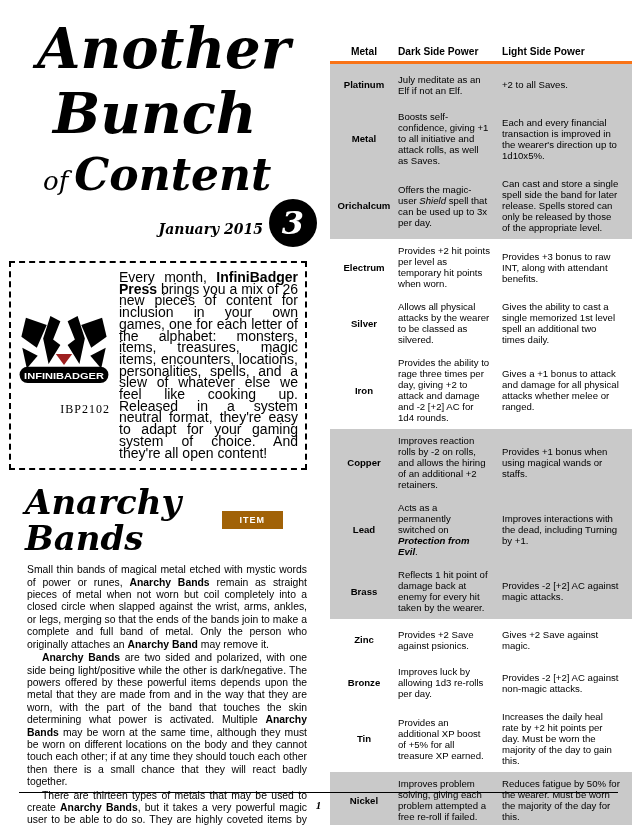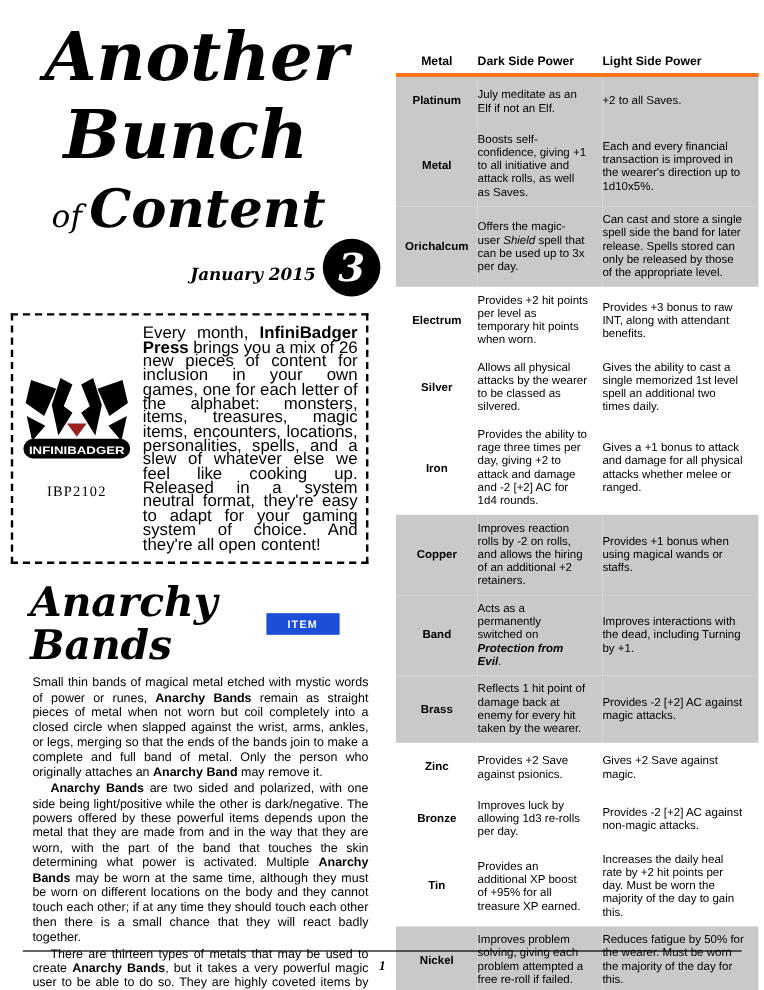--- a/index.html
+++ b/index.html
@@ -27,34 +27,34 @@
   }
   .issue-circle{
     position:absolute;left:260px;top:183px;width:48px;height:48px;border-radius:50%;
     background:#000;color:#fff;display:flex;align-items:center;justify-content:center;
     font-family:"DejaVu Serif",serif;font-style:italic;font-weight:700;font-size:32px;
   }
   .info-box{
     margin-top:24px;border:2px dashed #000;padding:9px 7px;
     display:flex;gap:9px;align-items:center;
   }
-  .logo-wrap{width:92px;flex:0 0 auto;text-align:center;}
+  .logo-wrap{width:92px;flex:0 0 auto;text-align:right;}
   .logo-code{
     font-family:"Liberation Serif",serif;font-size:12px;letter-spacing:1px;margin-top:5px;
   }
   .info-blurb{
     flex:1;font-size:14px;line-height:11.7px;text-align:justify;
   }
   .article-head{display:flex;align-items:center;justify-content:space-between;margin-top:14px;}
   .article-title{
     font-family:"DejaVu Serif",serif;font-style:italic;font-weight:700;
     font-size:34px;line-height:36px;margin-left:16px;
   }
   .item-badge{
-    background:#1d4ed8;color:#fff;font-size:9px;font-weight:700;letter-spacing:1px;
+    background:#a16207;color:#fff;font-size:9px;font-weight:700;letter-spacing:1px;
     padding:4px 18px;margin-right:24px;
   }
   .body-para{
     font-size:10.4px;line-height:12.4px;text-align:justify;margin-top:1px;
   }
   .body-para.indent{text-indent:15px;}
   .article-body{margin-top:8px;margin-left:18px;}
   
   .right-col{position:absolute;left:330px;top:30px;width:302px;}
   .intro-para{font-size:10.4px;line-height:12.6px;text-align:justify;}
@@ -173,42 +173,42 @@
           <td class="metal">Iron</td>
           <td><span>Provides the ability to rage three times per day, giving +2 to attack and damage and -2 [+2] AC for 1d4 rounds.</span></td>
           <td><span>Gives a +1 bonus to attack and damage for all physical attacks whether melee or ranged.</span></td>
         </tr>
         <tr class="shaded">
           <td class="metal">Copper</td>
           <td><span>Improves reaction rolls by -2 on rolls, and allows the hiring of an additional +2 retainers.</span></td>
           <td><span>Provides +1 bonus when using magical wands or staffs.</span></td>
         </tr>
         <tr class="shaded">
-          <td class="metal">Band</td>
+          <td class="metal">Lead</td>
           <td><span>Acts as a permanently switched on </span><span style="font-style: italic; font-weight: bold;">Protection from Evil</span><span>.</span></td>
           <td><span>Improves interactions with the dead, including Turning by +1.</span></td>
         </tr>
         <tr class="shaded">
           <td class="metal">Brass</td>
           <td><span>Reflects 1 hit point of damage back at enemy for every hit taken by the wearer.</span></td>
           <td><span>Provides -2 [+2] AC against magic attacks.</span></td>
         </tr>
         <tr>
           <td class="metal">Zinc</td>
           <td><span>Provides +2 Save against psionics.</span></td>
           <td><span>Gives +2 Save against magic.</span></td>
         </tr>
         <tr>
           <td class="metal">Bronze</td>
           <td><span>Improves luck by allowing 1d3 re-rolls per day.</span></td>
           <td><span>Provides -2 [+2] AC against non-magic attacks.</span></td>
         </tr>
         <tr>
           <td class="metal">Tin</td>
-          <td><span>Provides an additional XP boost of +95% for all treasure XP earned.</span></td>
+          <td><span>Provides an additional XP boost of +5% for all treasure XP earned.</span></td>
           <td><span>Increases the daily heal rate by +2 hit points per day. Must be worn the majority of the day to gain this.</span></td>
         </tr>
         <tr class="shaded">
           <td class="metal">Nickel</td>
           <td><span>Improves problem solving, giving each problem attempted a free re-roll if failed.</span></td>
           <td><span>Reduces fatigue by 50% for the wearer. Must be worn the majority of the day for this.</span></td>
         </tr>
       </tbody>
   </table>
 </div>

